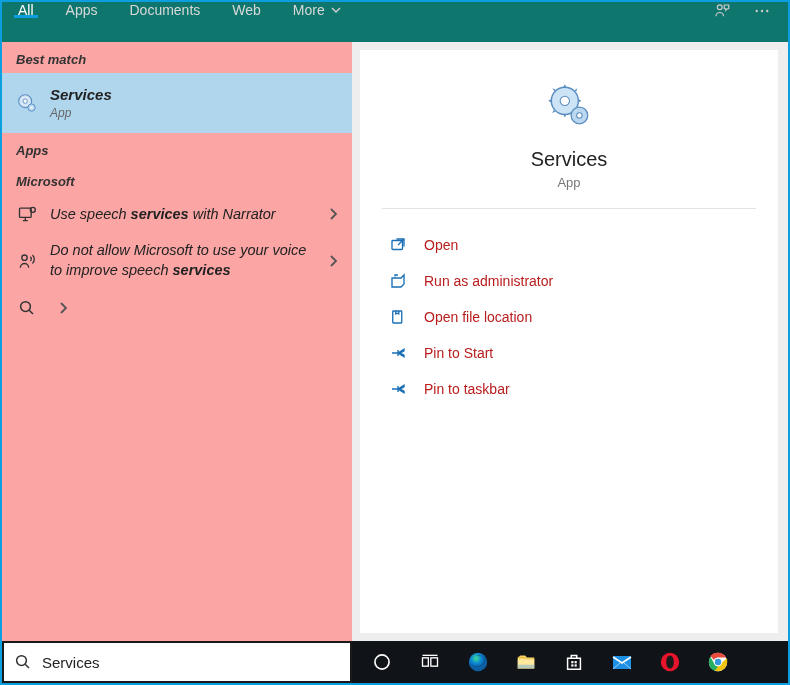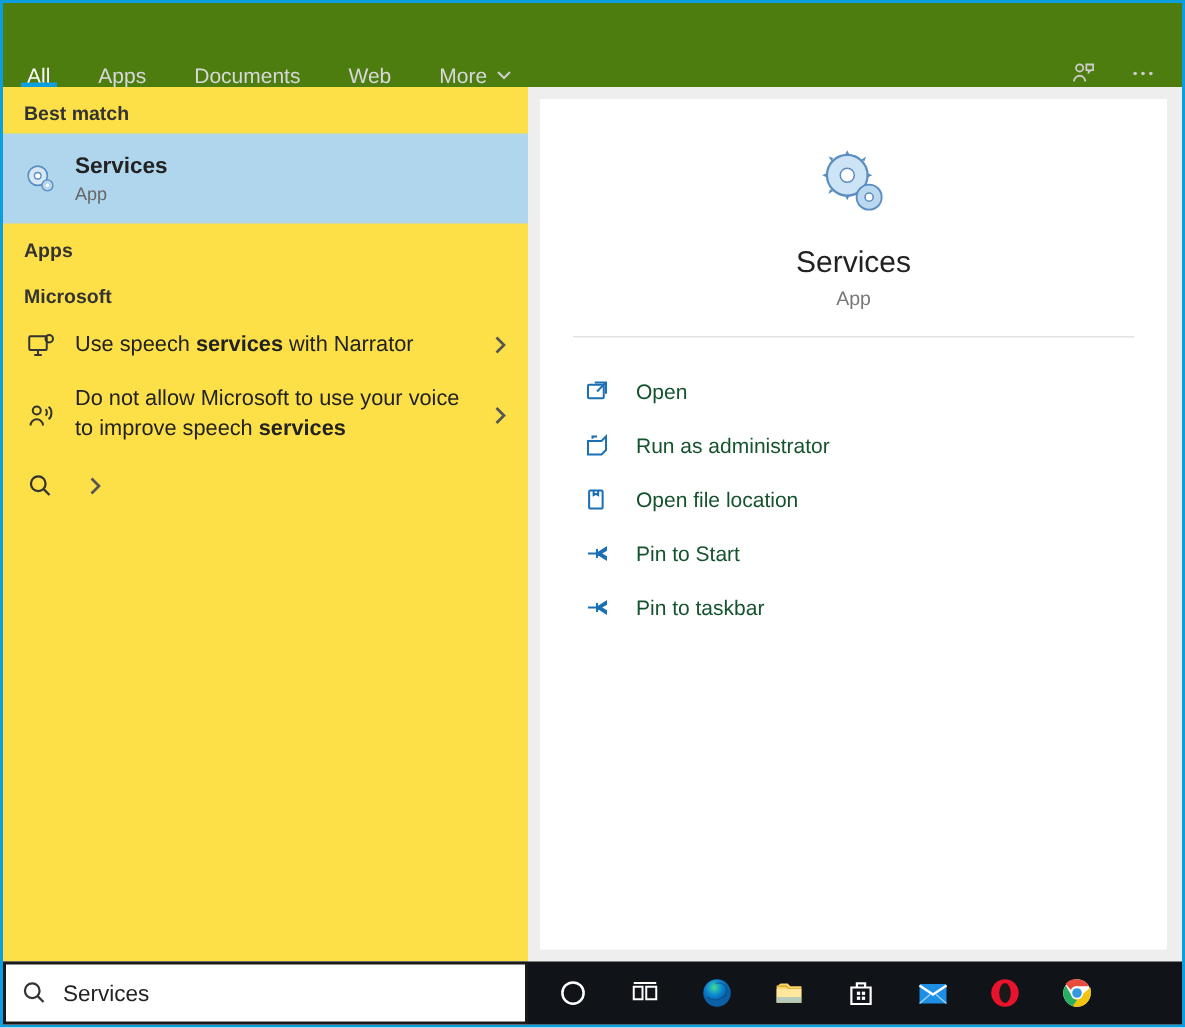--- a/index.html
+++ b/index.html
@@ -1,46 +1,46 @@
 <!DOCTYPE html>
 <html><head>
 <meta charset="utf-8">
 <style>
   * { box-sizing: border-box; margin: 0; padding: 0; font-family: "Segoe UI", Arial, sans-serif; }
   html, body { width: 790px; height: 685px; overflow: hidden; }
   .window { width: 790px; height: 685px; border: 2px solid #0b9fe0; display: flex; flex-direction: column; background: #e9e9e9; }
   
-  .topbar { height: 56px; background: #4d7c0f; display: flex; align-items: flex-end; color: #e6e6e6; padding: 0 6px 0 0; }
+  .topbar { height: 40px; background: #0f766e; display: flex; align-items: flex-start; color: #e6e6e6; padding: 0 6px 0 0; }
   .tab { display: flex; align-items: center; padding: 0 16px; font-size: 14px; color: #d8d8d8; cursor: pointer; position: relative; }
   .tab.active { color: #fff; }
   .tab.active::after { content: ""; position: absolute; left: 12px; right: 12px; bottom: 0; height: 3px; background: #0b9fe0; }
   .tab .chev { margin-left: 6px; }
   .top-spacer { flex: 1; }
   .top-icon { width: 40px; display: flex; align-items: center; justify-content: center; color: #d8d8d8; cursor: pointer; }
   
   .body { flex: 1; display: flex; background: #e9e9e9; min-height: 0; }
-  .left { width: 350px; display: flex; flex-direction: column; background: #fde047; }
+  .left { width: 350px; display: flex; flex-direction: column; background: #fca5a5; font-style: italic; }
   .section-label { font-size: 13px; font-weight: 600; color: #333; padding: 10px 14px 6px; }
   .row { display: flex; align-items: center; padding: 8px 14px; cursor: pointer; position: relative; min-height: 38px; }
   .row .ico { width: 22px; height: 22px; margin-right: 12px; display: flex; align-items: center; justify-content: center; flex-shrink: 0; }
   .row .text { flex: 1; font-size: 14.5px; color: #222; line-height: 1.35; }
   .row .sub { font-size: 12px; color: #666; }
   .row .chev { color: #555; padding-left: 8px; }
   .row.best { background: #b0d6ee; padding-top: 12px; padding-bottom: 12px; }
   .row.best .text .t { font-weight: 600; font-size: 15px; }
   .left-scroll { flex: 1; overflow: hidden; }
   
   .right { flex: 1; background: #eeeeee; padding: 8px 10px 8px 8px; }
   .panel { background: #fff; width: 100%; height: 100%; display: flex; flex-direction: column; align-items: stretch; }
   .hero { display: flex; flex-direction: column; align-items: center; padding: 30px 0 18px; border-bottom: 1px solid #e3e3e3; margin: 0 22px; }
   .hero .big-ico { width: 50px; height: 50px; margin-bottom: 18px; }
   .hero .title { font-size: 20px; color: #222; }
   .hero .subtitle { font-size: 13px; color: #777; margin-top: 4px; }
   .actions { padding: 18px 22px; }
-  .action { display: flex; align-items: center; padding: 8px 6px; font-size: 14px; color: #14532d; cursor: pointer; }
+  .action { display: flex; align-items: center; padding: 8px 6px; font-size: 14px; color: #b91c1c; cursor: pointer; }
   .action .aico { width: 20px; height: 20px; margin-right: 16px; color: #1a6fb5; display:flex;align-items:center;justify-content:center; }
   
   .bottom { height: 42px; display: flex; background: #101317; }
   .searchbox { width: 350px; background: #fff; border: 2px solid #1a1a1a; display: flex; align-items: center; padding: 0 10px; }
   .searchbox .sico { width: 18px; height: 18px; margin-right: 10px; color: #333; }
   .searchbox input { border: none; outline: none; flex: 1; font-size: 15px; color: #222; background: transparent; }
   .taskbar { flex: 1; display: flex; align-items: center; padding: 0 6px; gap: 0; }
   .tbtn { width: 48px; height: 42px; display: flex; align-items: center; justify-content: center; cursor: pointer; }
   svg { display: block; }
   b { font-weight: 700; }

